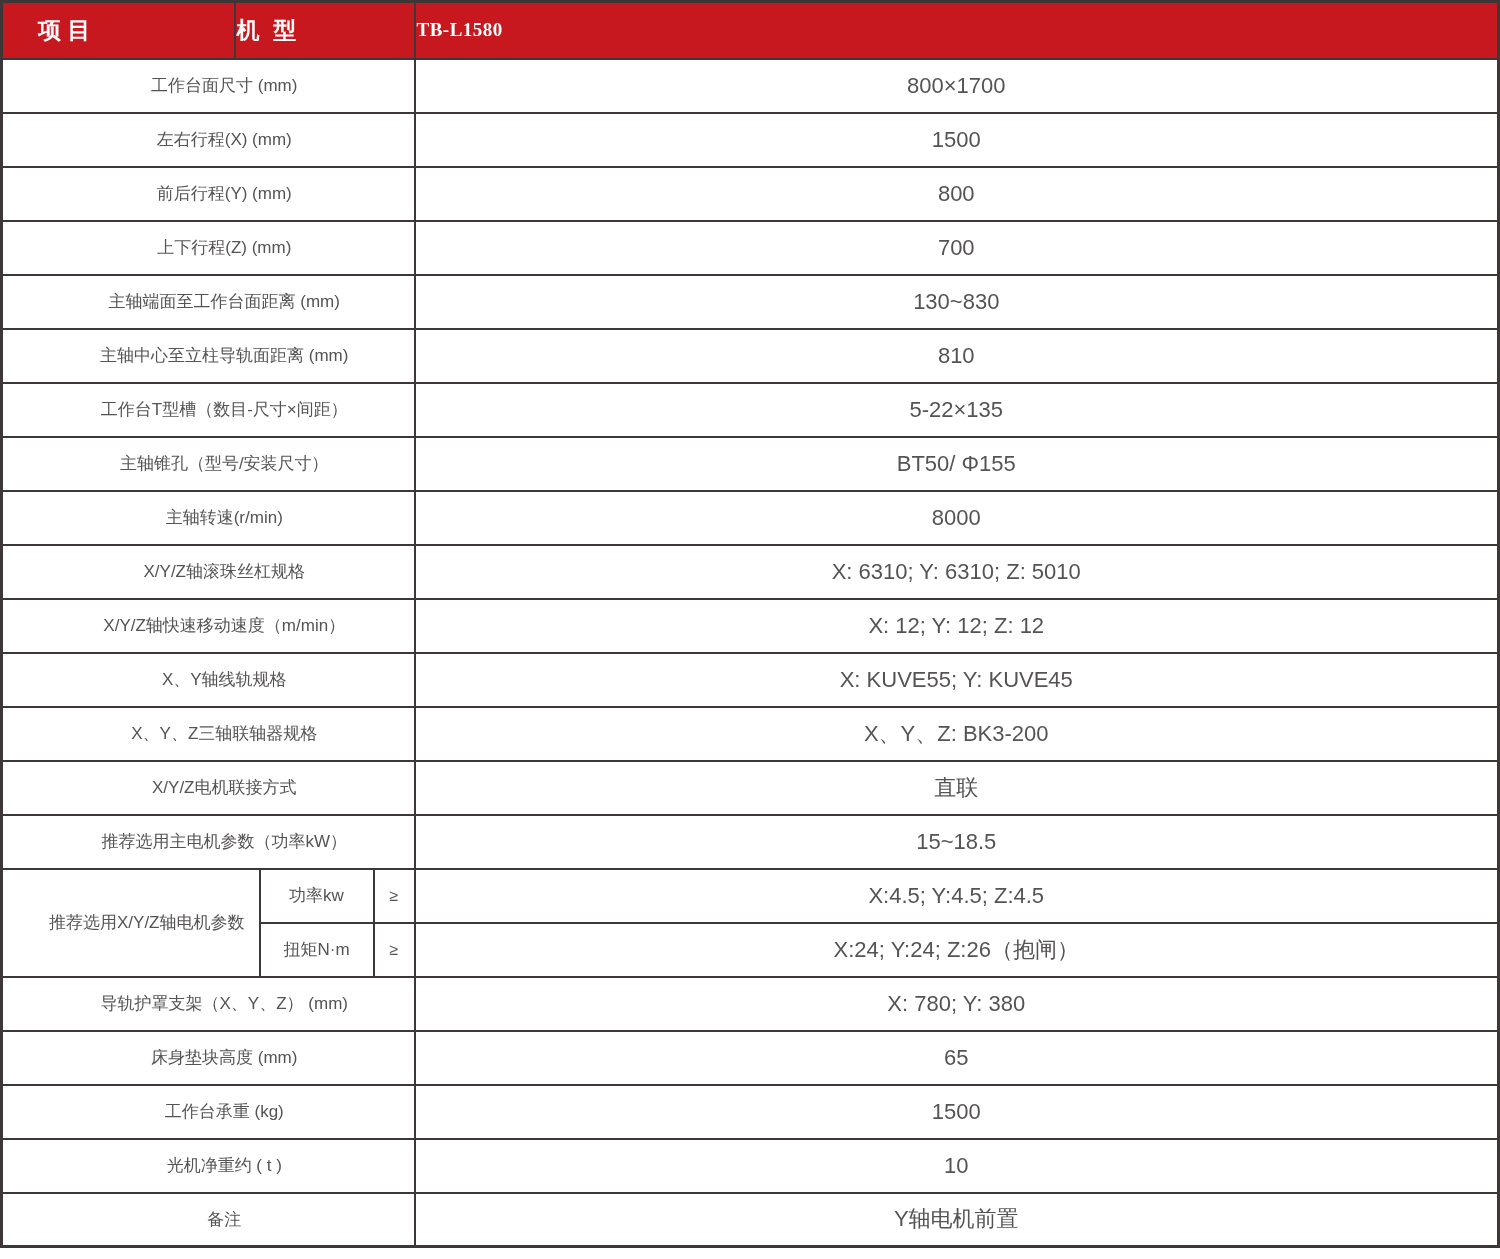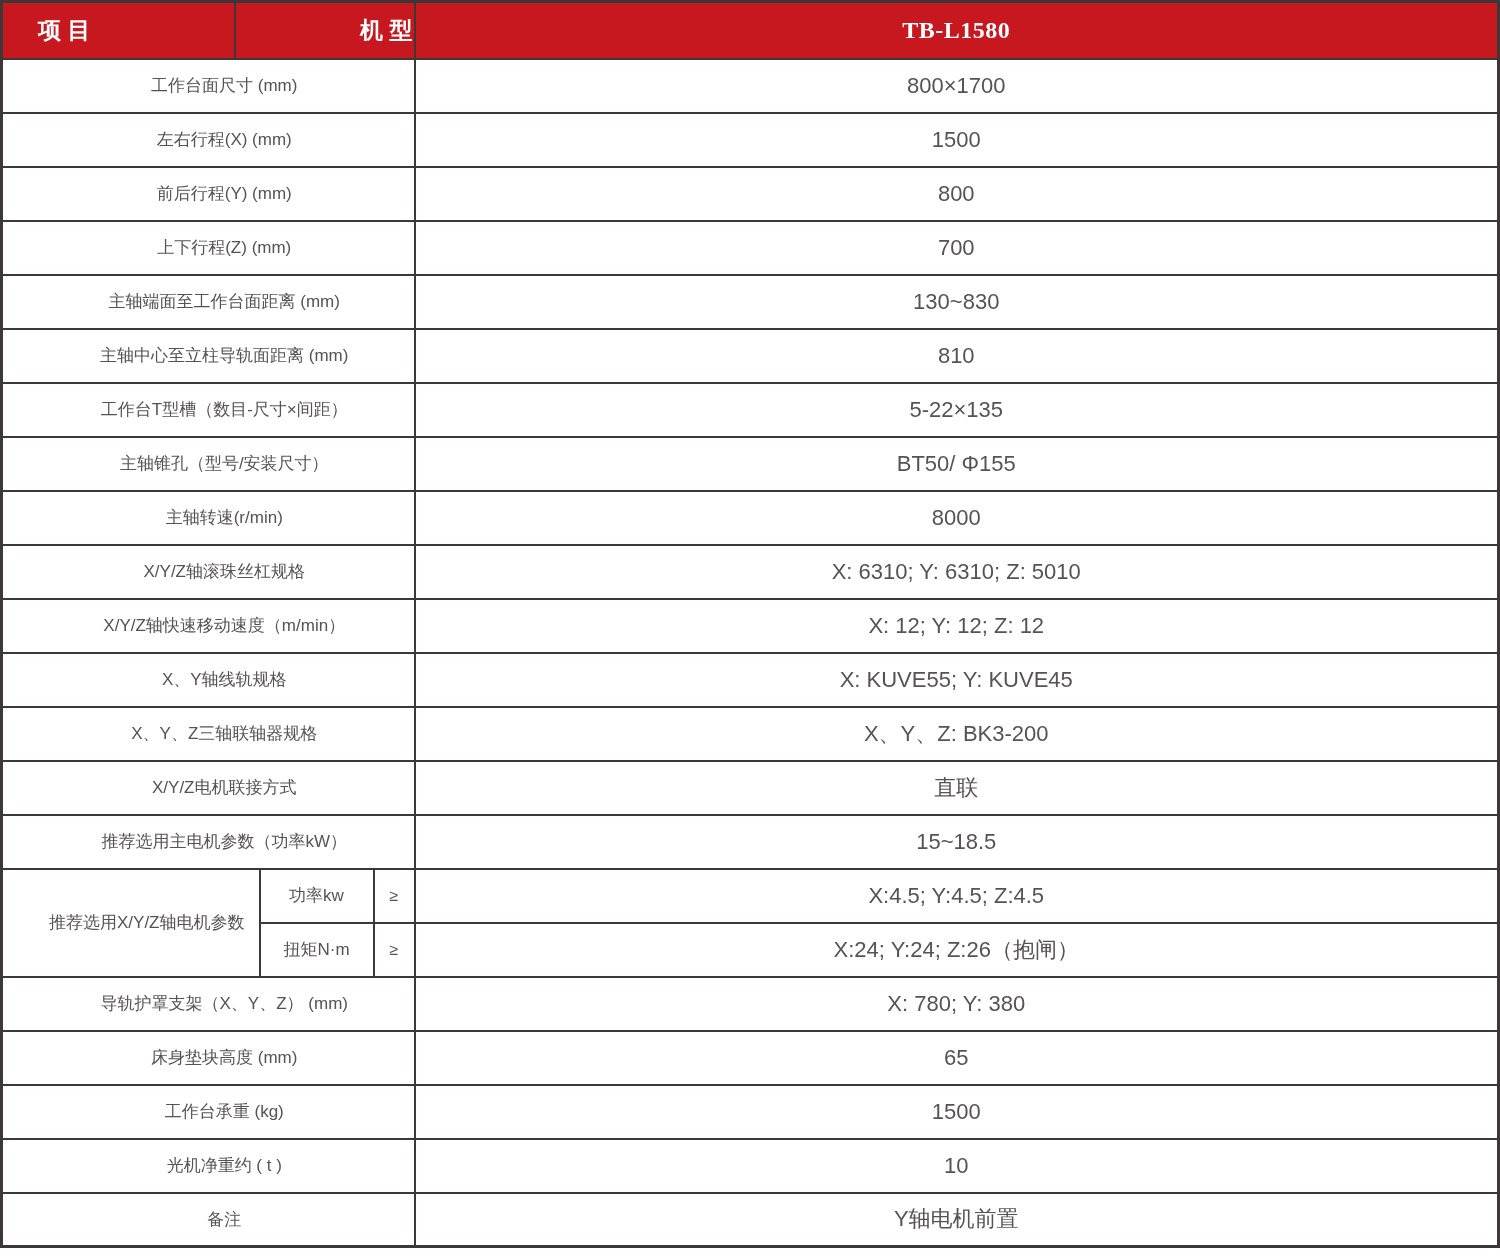--- a/index.html
+++ b/index.html
@@ -35,27 +35,28 @@
     border-top: 3px solid #3d3837;
     border-bottom: 2px solid #3d3837;
   }
   .hd-item {
     text-align: left;
     padding-left: 35px;
     border-left: 3px solid #3d3837;
     border-right: 3px solid #ffffff;
   }
   .hd-model {
-    text-align: right;
+    text-align: left;
     border-right: 3px solid #ffffff;
+    font-family: Liberation Mono, monospace;
   }
   .hd-value {
-    text-align: center;
+    text-align: left;
     font-family: "Liberation Serif", "DejaVu Serif", serif;
-    font-size: 24px;
+    font-size: 19px;
     border-right: 3px solid #3d3837;
     letter-spacing: 0.5px;
   }
 
   .body-row { height: 54px; }
   .lbl {
     text-align: center;
     padding-left: 33px;
     font-size: 17px;
     color: #565353;

